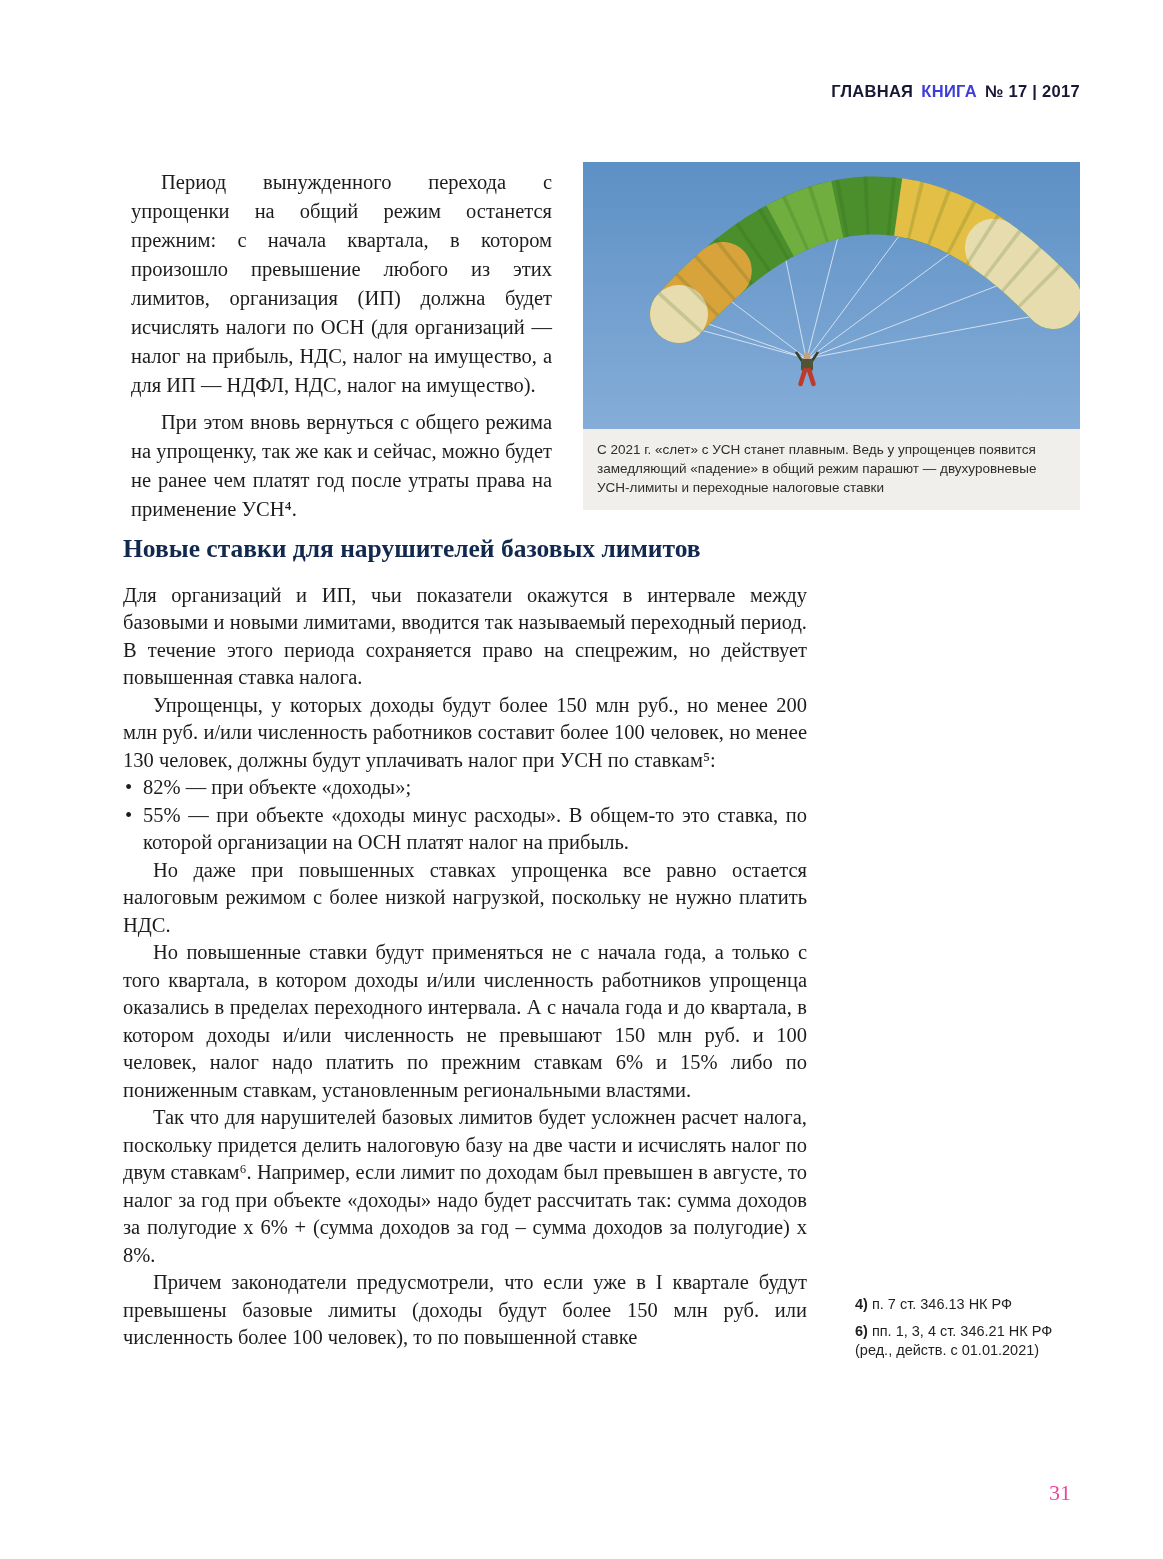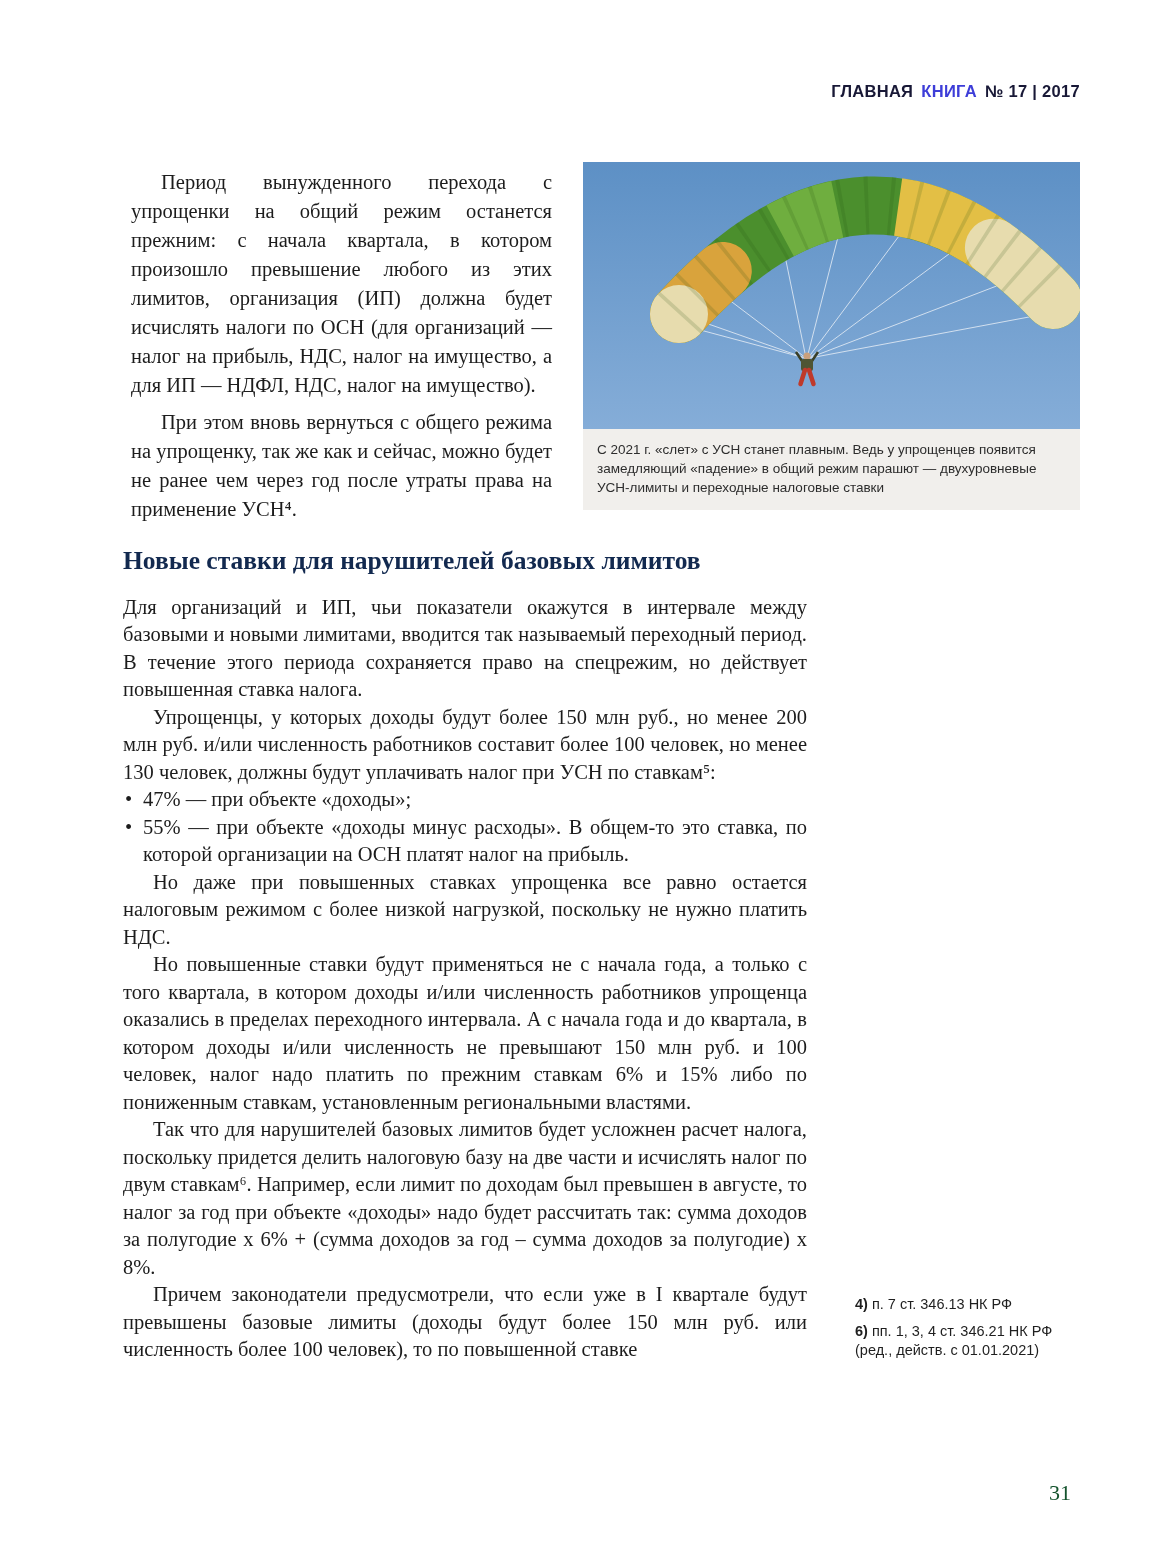--- a/index.html
+++ b/index.html
@@ -39,21 +39,21 @@
   .caption{
     background:#f1efec;
     padding:11px 15px 13px 14px;
     font-family:"Liberation Sans","DejaVu Sans",sans-serif;
     font-size:13.5px;line-height:1.42;color:#2d2d2d;
     text-align:left;
   }
 
   
   .main{
-    position:absolute;top:546px;left:123px;width:684px;
+    position:absolute;top:534px;left:123px;width:684px;
     font-size:20.5px;line-height:27.5px;
     text-align:justify;hyphens:auto;
   }
   .main h2{
     margin:0 0 17px 0;
     font-size:25.5px;line-height:1.2;
     color:#12294f;font-weight:bold;
     text-align:left;
   }
   .main p{margin:0;}
@@ -66,36 +66,36 @@
   .footnotes{
     position:absolute;top:1295px;left:855px;width:228px;
     font-family:"Liberation Sans","DejaVu Sans",sans-serif;
     font-size:14.5px;line-height:1.32;color:#1f1f1f;
   }
   .footnote{margin:0 0 8px 0;}
   .footnote b{font-weight:bold;margin-right:4px;}
 
   .page-number{
     position:absolute;top:1480px;right:92px;
-    font-size:22px;color:#14532d;
+    font-size:22px;color:#ec4899;
   }
 </style>
 </head>
 <body>
 
 <div class="page">
 
   <header class="masthead">
     <span class="brand-dark">ГЛАВНАЯ</span><span class="brand-blue">КНИГА</span><span class="issue">№ 17 | 2017</span>
   </header>
 
   <section class="top">
     <div class="intro-col">
       <p>Период вынужденного перехода с упрощенки на общий режим останется прежним: с начала квартала, в котором произошло превышение любого из этих лимитов, организация (ИП) должна будет исчислять налоги по ОСН (для организаций — налог на прибыль, НДС, налог на имущество, а для ИП — НДФЛ, НДС, налог на имущество).</p>
-      <p>При этом вновь вернуться с общего режима на упрощенку, так же как и сейчас, можно будет не ранее чем через год после утраты права на применение УСН⁴.</p>
+      <p>При этом вновь вернуться с общего режима на упрощенку, так же как и сейчас, можно будет не ранее чем платят год после утраты права на применение УСН⁴.</p>
     </div>
 
     <figure class="photo-col">
       <div class="photo">
         <svg viewBox="0 0 497 267" xmlns="http://www.w3.org/2000/svg">
           <defs>
             <linearGradient id="sky" x1="0" y1="0" x2="0" y2="1">
               <stop offset="0" stop-color="#5d90c5"></stop>
               <stop offset="1" stop-color="#85add8"></stop>
             </linearGradient>
@@ -131,21 +131,21 @@
       </div>
       <figcaption class="caption">С 2021 г. «слет» с УСН станет плавным. Ведь у упрощенцев появится замедляющий «падение» в общий режим парашют — двухуровневые УСН-лимиты и переходные налоговые ставки</figcaption>
     </figure>
   </section>
 
   <section class="main">
     <h2>Новые ставки для нарушителей базовых лимитов</h2>
     <p>Для организаций и ИП, чьи показатели окажутся в интервале между базовыми и новыми лимитами, вводится так называемый переходный период. В течение этого периода сохраняется право на спецрежим, но действует повышенная ставка налога.</p>
     <p class="indent">Упрощенцы, у которых доходы будут более 150 млн руб., но менее 200 млн руб. и/или численность работников составит более 100 человек, но менее 130 человек, должны будут уплачивать налог при УСН по ставкам⁵:</p>
     <ul class="bullets">
-      <li>47% — при объекте «доходы»;</li>
+      <li>82% — при объекте «доходы»;</li>
       <li>55% — при объекте «доходы минус расходы». В общем-то это ставка, по которой организации на ОСН платят налог на прибыль.</li>
     </ul>
     <p class="indent">Но даже при повышенных ставках упрощенка все равно остается налоговым режимом с более низкой нагрузкой, поскольку не нужно платить НДС.</p>
     <p class="indent">Но повышенные ставки будут применяться не с начала года, а только с того квартала, в котором доходы и/или численность работников упрощенца оказались в пределах переходного интервала. А с начала года и до квартала, в котором доходы и/или численность не превышают 150 млн руб. и 100 человек, налог надо платить по прежним ставкам 6% и 15% либо по пониженным ставкам, установленным региональными властями.</p>
     <p class="indent">Так что для нарушителей базовых лимитов будет усложнен расчет налога, поскольку придется делить налоговую базу на две части и исчислять налог по двум ставкам⁶. Например, если лимит по доходам был превышен в августе, то налог за год при объекте «доходы» надо будет рассчитать так: сумма доходов за полугодие х 6% + (сумма доходов за год – сумма доходов за полугодие) х 8%.</p>
     <p class="indent">Причем законодатели предусмотрели, что если уже в I квартале будут превышены базовые лимиты (доходы будут более 150 млн руб. или численность более 100 человек), то по повышенной ставке</p>
   </section>
 
   <aside class="footnotes">
     <p class="footnote"><b>4)</b><span>п. 7 ст. 346.13 НК РФ</span></p>

